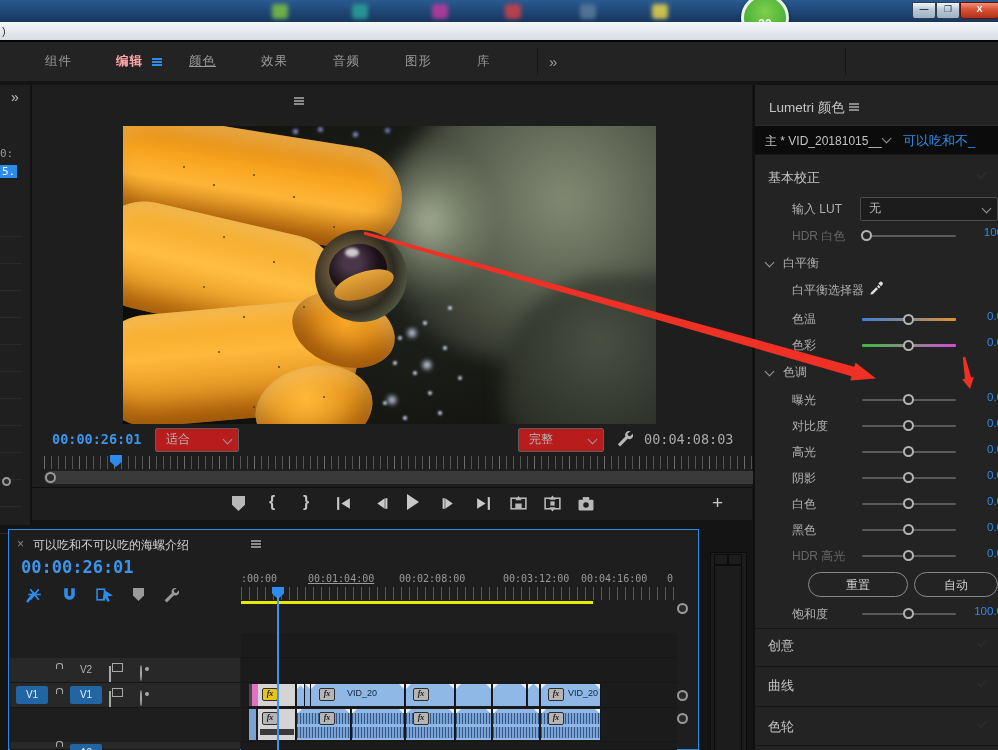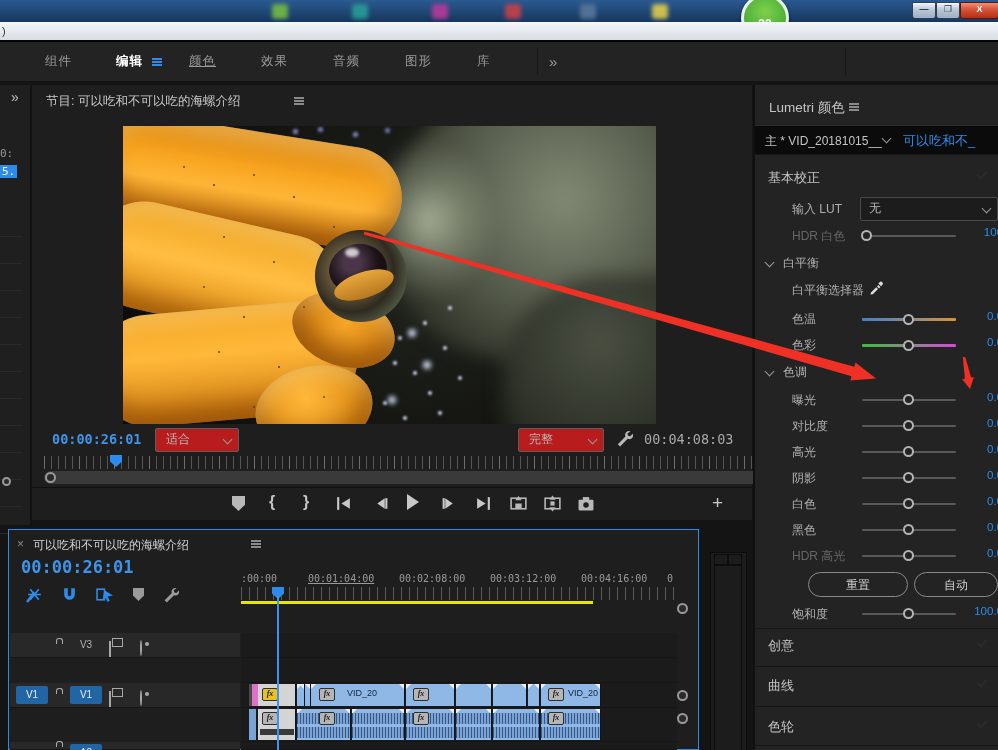--- a/index.html
+++ b/index.html
@@ -20,21 +20,21 @@
           font-size:9px;text-align:center;line-height:13px;font-weight:bold;}
   #btn-close{background:linear-gradient(180deg,#f09179,#d8563a 40%,#b02f17);color:#fff;border-color:#5e150a;}
   #titlestrip{left:0;top:22px;width:998px;height:18px;background:linear-gradient(180deg,#f5f7f9,#d8dde4);
               color:#3a3a3a;font-size:11px;line-height:18px;}
   #titlestrip span{padding-left:2px;}
   #chromeline{left:0;top:40px;width:998px;height:2px;background:#050505;}
 
   
   #tabbar{left:0;top:42px;width:998px;height:39px;background:#232323;border-bottom:4px solid #141414;}
   .wtab{top:0;height:39px;line-height:39px;color:#9a9a9a;font-size:12.5px;letter-spacing:1px;}
-  .wtab.active{color:#ffffff;font-weight:bold;}
+  .wtab.active{color:#fca5a5;font-weight:bold;}
   .vsep{top:6px;width:1px;height:27px;background:#161616;}
   .menu3{display:inline-block;width:10px;height:2px;background:#8a8a8a;vertical-align:middle;
          box-shadow:0 -3px 0 #8a8a8a,0 3px 0 #8a8a8a;}
   .menu3.blue{background:#2d8ceb;box-shadow:0 -3px 0 #2d8ceb,0 3px 0 #2d8ceb;}
 
   
   #leftstrip{left:0;top:85px;width:30px;height:440px;background:#1f1f1f;border-right:2px solid #121212;}
   #leftstrip .rows{left:0;top:125px;width:22px;height:340px;
     background:repeating-linear-gradient(180deg,transparent 0 26px,#2a2a2a 26px 27px);}
   .fragsel{background:#2d8ceb;color:#fff;padding:0 2px;}
@@ -156,21 +156,20 @@
 
   <div class="abs" id="leftstrip">
     <span class="abs" style="left:11px;top:4px;font-size:14px;color:#c0c0c0;">»</span>
     <span class="abs mono" style="left:0;top:62px;font-size:11px;color:#9a9a9a;">0:</span>
     <span class="abs mono fragsel" style="left:0;top:80px;font-size:11px;">5.</span>
     <div class="abs rows"></div>
     <span class="abs knob" style="left:2px;top:392px;width:9px;height:9px;"></span>
   </div>
 
   <div class="abs" id="program">
-    <span class="abs" id="prog-title">节目: 可以吃和不可以吃的海螺介绍</span>
     <span class="abs menu3" style="left:262px;top:15px;"></span>
 
     <div class="abs" id="video">
       <div class="abs rock" style="left:265px;top:-35px;width:320px;height:270px;background:radial-gradient(circle at 55% 40%,#828a74 0%,#565c4c 45%,#272a21 85%);"></div>
       <div class="abs rock" style="left:380px;top:150px;width:240px;height:220px;background:radial-gradient(circle at 40% 30%,#4a5042,#20231c 70%);"></div>
       <div class="abs" style="left:235px;top:15px;width:140px;height:160px;border-radius:50%;background:radial-gradient(closest-side,rgba(225,235,205,.6),rgba(200,215,180,.25) 55%,transparent);filter:blur(7px);"></div>
       <div class="abs dot" style="left:150px;top:205px;width:4px;height:4px;background:#ccd4ee;filter:blur(1.3px);
         box-shadow:18px 6px #c8d2ec,35px -4px #bfc9e6,52px 12px #ccd4ee,70px 2px #c2cce8,88px 20px #ccd4ee,
         105px -8px #b8c2e0,120px 30px #ccd4ee,60px 45px #c8d2ec,40px 60px #bfc9e6,85px 55px #ccd4ee,
         110px 70px #c2cce8,20px 80px #b8c2e0,140px 40px #ccd4ee,155px 60px #c8d2ec,70px 85px #bfc9e6,
@@ -307,36 +306,36 @@
       <span style="display:inline-block;width:11px;height:13px;background:#9a9a9a;clip-path:polygon(0 0,100% 0,100% 58%,50% 100%,0 58%);"></span></span>
     <span class="abs" style="left:153px;top:56px;">
       <svg width="17" height="17" viewBox="0 0 16 16">
           <path d="M13.8 2.2a3.4 3.4 0 0 0-4.5 4.5L2.5 13.5l2 2 6.8-6.8a3.4 3.4 0 0 0 4.5-4.5L13.5 6.5 11.6 6 11 4.1z" fill="#9a9a9a"></path>
         </svg>
       </span>
 
     <span class="abs rlabel mono" style="left:232px;top:43px;">:00:00</span>
     <span class="abs rlabel mono" style="left:299px;top:43px;text-decoration:underline;">00:01:04:00</span>
     <span class="abs rlabel mono" style="left:390px;top:43px;">00:02:08:00</span>
-    <span class="abs rlabel mono" style="left:481px;top:43px;">00:03:12:00</span>
+    <span class="abs rlabel mono" style="left:494px;top:43px;">00:03:12:00</span>
     <span class="abs rlabel mono" style="left:572px;top:43px;">00:04:16:00</span>
     <span class="abs rlabel mono" style="left:658px;top:43px;">0</span>
     <div class="abs" id="tl-ruler-ticks" style="left:232px;top:57px;width:436px;height:13px;"></div>
     <div class="abs" style="left:232px;top:71px;width:352px;height:3px;background:#e8e800;"></div>
     <span class="abs phead" style="left:263px;top:57px;"></span>
     <span class="abs knob" style="left:668px;top:73px;"></span>
 
-    <div class="abs trackrow" style="top:103px;height:25px;">
+    <div class="abs lane" style="top:103px;height:25px;"></div>
+
+    <div class="abs trackrow" style="top:128px;height:25px;">
       <span class="abs lockicon" style="left:45px;top:10px;"><i></i></span>
-      <span class="abs tgt" style="left:60px;top:3px;">V3</span>
+      <span class="abs tgt" style="left:60px;top:3px;">V2</span>
       <span class="abs sqicon" style="left:99px;top:9px;"><i></i></span>
       <span class="abs eyeicon" style="left:128px;top:8px;"><i></i></span>
     </div>
-    <div class="abs lane" style="top:103px;height:25px;"></div>
-
     <div class="abs lane" style="top:128px;height:25px;"></div>
 
     <div class="abs trackrow" style="top:153px;height:25px;">
       <span class="abs tgt on" style="left:6px;top:3px;">V1</span>
       <span class="abs lockicon" style="left:45px;top:10px;"><i></i></span>
       <span class="abs tgt on" style="left:60px;top:3px;">V1</span>
       <span class="abs sqicon" style="left:99px;top:9px;"><i></i></span>
       <span class="abs eyeicon" style="left:128px;top:8px;"><i></i></span>
     </div>
     <div class="abs lane" style="top:153px;height:25px;">

